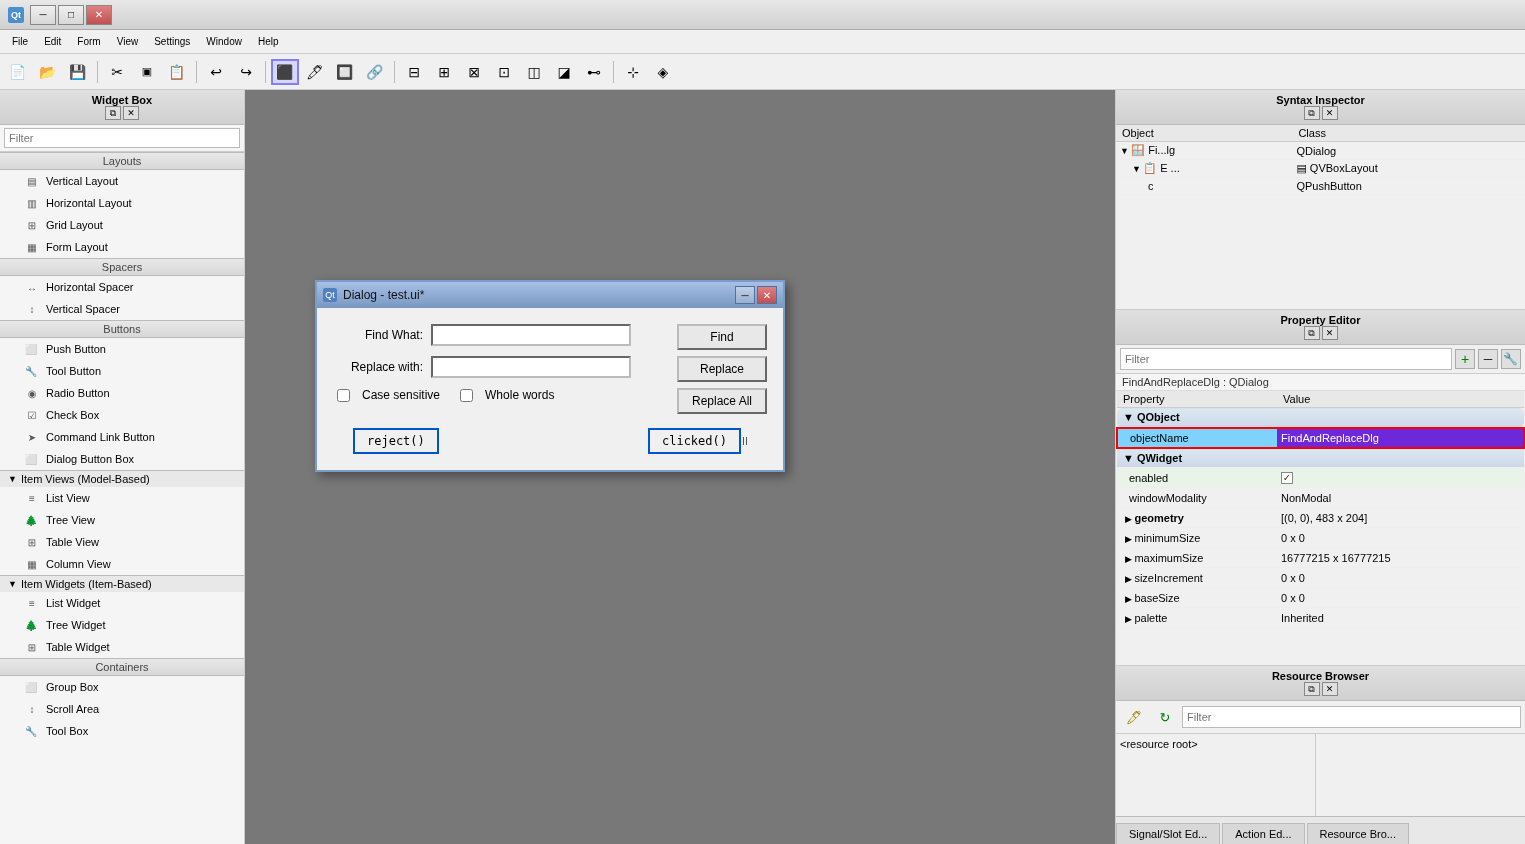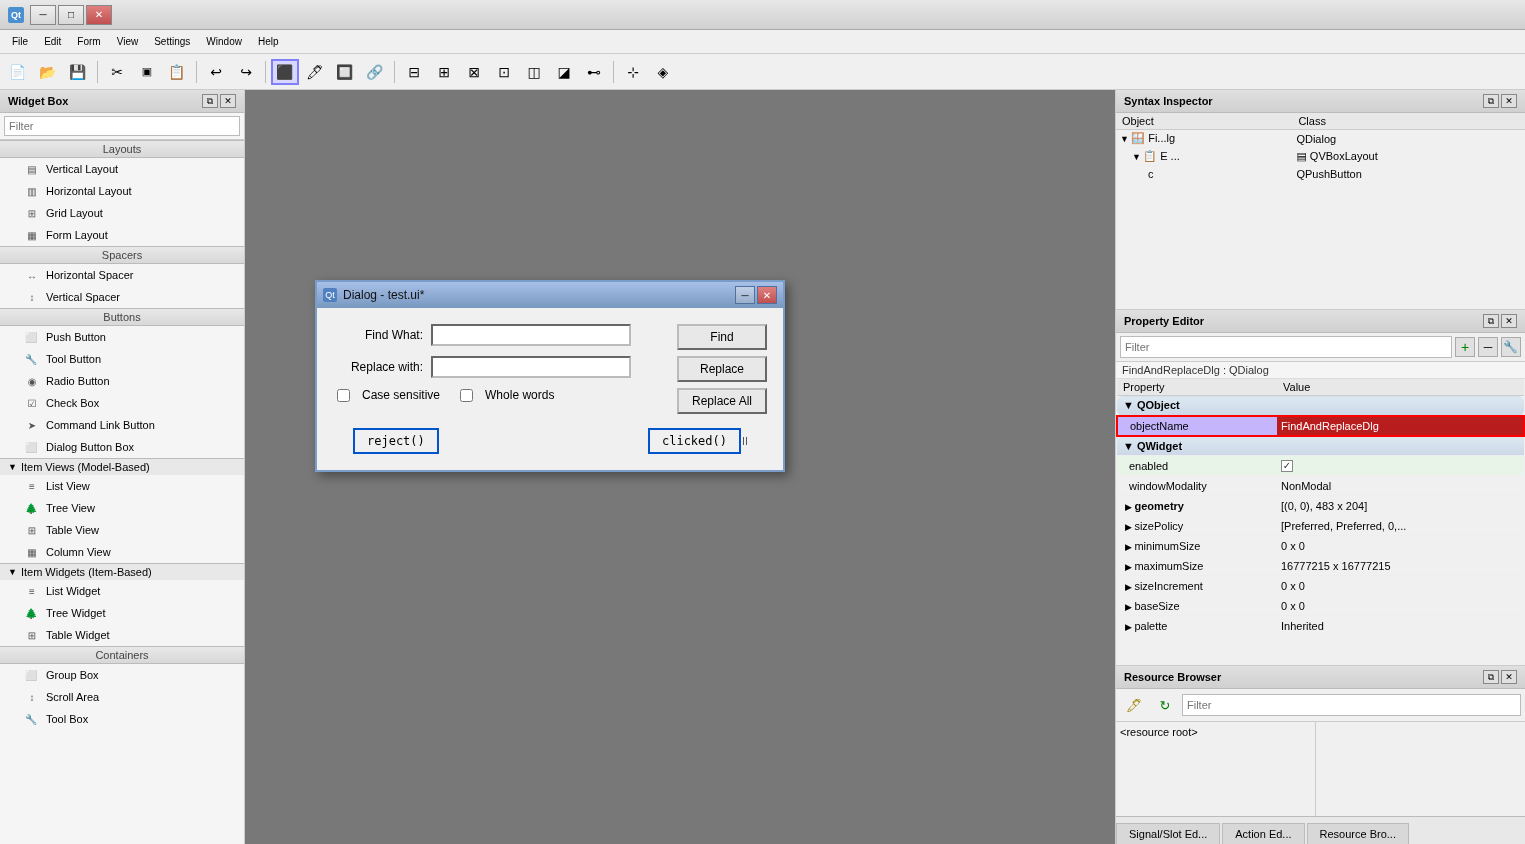--- a/index.html
+++ b/index.html
@@ -19,21 +19,21 @@
     
     .toolbar { background: #f0f0f0; height: 36px; display: flex; align-items: center; padding: 0 4px; border-bottom: 1px solid #ccc; gap: 2px; }
     .toolbar-btn { width: 28px; height: 26px; border: 1px solid transparent; background: transparent; cursor: pointer; display: flex; align-items: center; justify-content: center; font-size: 14px; }
     .toolbar-sep { width: 1px; height: 22px; background: #bbb; margin: 0 3px; }
 
     
     .main-layout { display: flex; height: calc(844px - 90px); }
 
     
     .widget-box { width: 245px; background: #f5f5f5; border-right: 1px solid #ccc; display: flex; flex-direction: column; overflow: hidden; }
-    .panel-header { background: linear-gradient(to bottom, #e0e0e0, #d0d0d0); padding: 4px 8px; font-size: 11px; font-weight: bold; border-bottom: 1px solid #bbb; display: flex; justify-content: space-between; align-items: center; }
+    .panel-header { background: linear-gradient(to bottom, #e0e0e0, #d0d0d0); padding: 4px 8px; font-size: 11px; font-weight: bold; border-bottom: 1px solid #bbb; display: flex; justify-content: space-between; align-items: center; flex-direction: column; }
     .panel-header-btns { display: flex; gap: 2px; }
     .panel-hbtn { width: 16px; height: 14px; border: 1px solid #888; background: #e0e0e0; font-size: 9px; cursor: pointer; display: flex; align-items: center; justify-content: center; }
     .filter-box { padding: 3px 4px; border-bottom: 1px solid #ccc; }
     .filter-input { width: 100%; height: 20px; border: 1px solid #bbb; background: white; padding: 0 4px; font-size: 11px; }
     .widget-list { overflow-y: auto; flex: 1; }
     .widget-category { background: linear-gradient(to bottom, #e8e8e8, #d8d8d8); padding: 2px 8px; font-size: 11px; color: #444; border-top: 1px solid #bbb; border-bottom: 1px solid #bbb; text-align: center; }
     .widget-item { padding: 2px 8px 2px 24px; font-size: 11px; cursor: pointer; display: flex; align-items: center; gap: 6px; height: 22px; }
     .widget-icon { width: 16px; height: 16px; display: flex; align-items: center; justify-content: center; font-size: 10px; color: #555; }
     .collapsible-header { padding: 2px 8px; font-size: 11px; cursor: pointer; display: flex; align-items: center; gap: 4px; background: #e8e8e8; border-top: 1px solid #bbb; }
     .collapse-arrow { font-size: 9px; }
@@ -396,22 +396,22 @@
           </thead>
           <tbody>
 
             <tr>
               <td colspan="2" class="prop-section" style="padding-left:6px;border-radius:6px;">
                 <span>▼ </span>
                 <span>QObject</span>
               </td>
             </tr>
             <tr style="border: 2px solid red;">
-              <td class="prop-name" style="background:#c4b5fd; padding-left:12px; font-weight: normal;">objectName</td>
-              <td class="prop-value" style="background:#b91c1c; color:white; padding:1px 4px;">FindAndReplaceDlg</td>
+              <td class="prop-name" style="background:#7dd3fc; padding-left:12px; font-weight: normal;">objectName</td>
+              <td class="prop-value" style="background:#6d28d9; color:white; padding:1px 4px;">FindAndReplaceDlg</td>
             </tr>
 
             <tr>
               <td colspan="2" class="prop-section" style="padding-left:6px;">
                 <span>▼ </span>
                 <span>QWidget</span>
               </td>
             </tr>
             <tr style="background:#e8f4e8;">
               <td class="prop-name" style="padding-left:12px;">enabled</td>
@@ -428,27 +428,20 @@
             <tr>
               <td class="prop-name" style="padding-left:8px;">
                 <span style="font-size:9px;">▶ </span>
                 <strong>geometry</strong>
               </td>
               <td class="prop-value">[(0, 0), 483 x 204]</td>
             </tr>
             <tr>
               <td class="prop-name" style="padding-left:8px;">
                 <span style="font-size:9px;">▶ </span>
-                <span>sizePolicy</span>
-              </td>
-              <td class="prop-value">[Preferred, Preferred, 0,...</td>
-            </tr>
-            <tr>
-              <td class="prop-name" style="padding-left:8px;">
-                <span style="font-size:9px;">▶ </span>
                 <span>minimumSize</span>
               </td>
               <td class="prop-value">0 x 0</td>
             </tr>
             <tr>
               <td class="prop-name" style="padding-left:8px;">
                 <span style="font-size:9px;">▶ </span>
                 <span>maximumSize</span>
               </td>
               <td class="prop-value">16777215 x 16777215</td>

